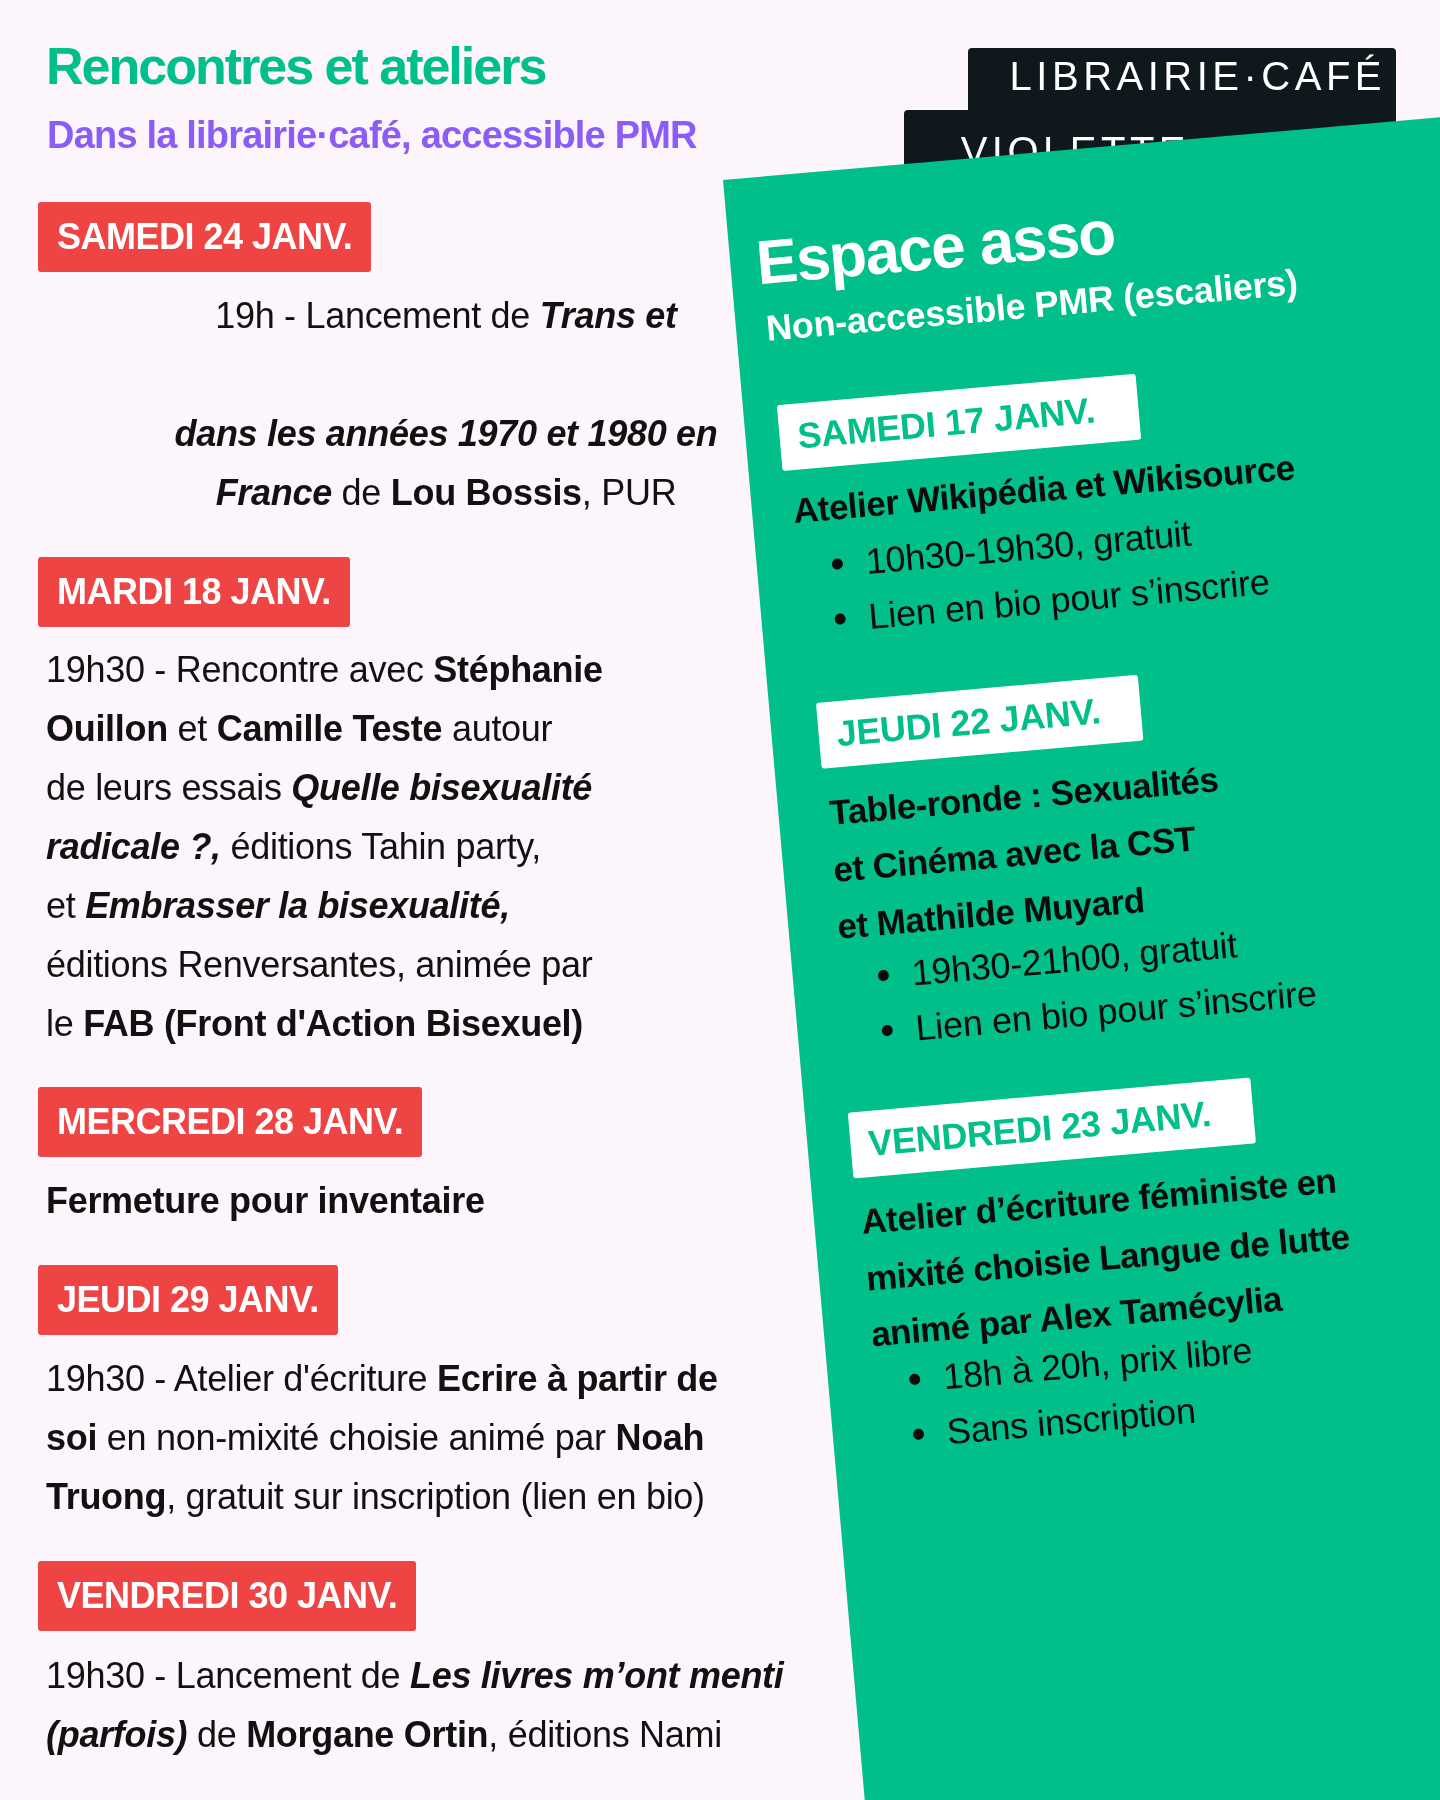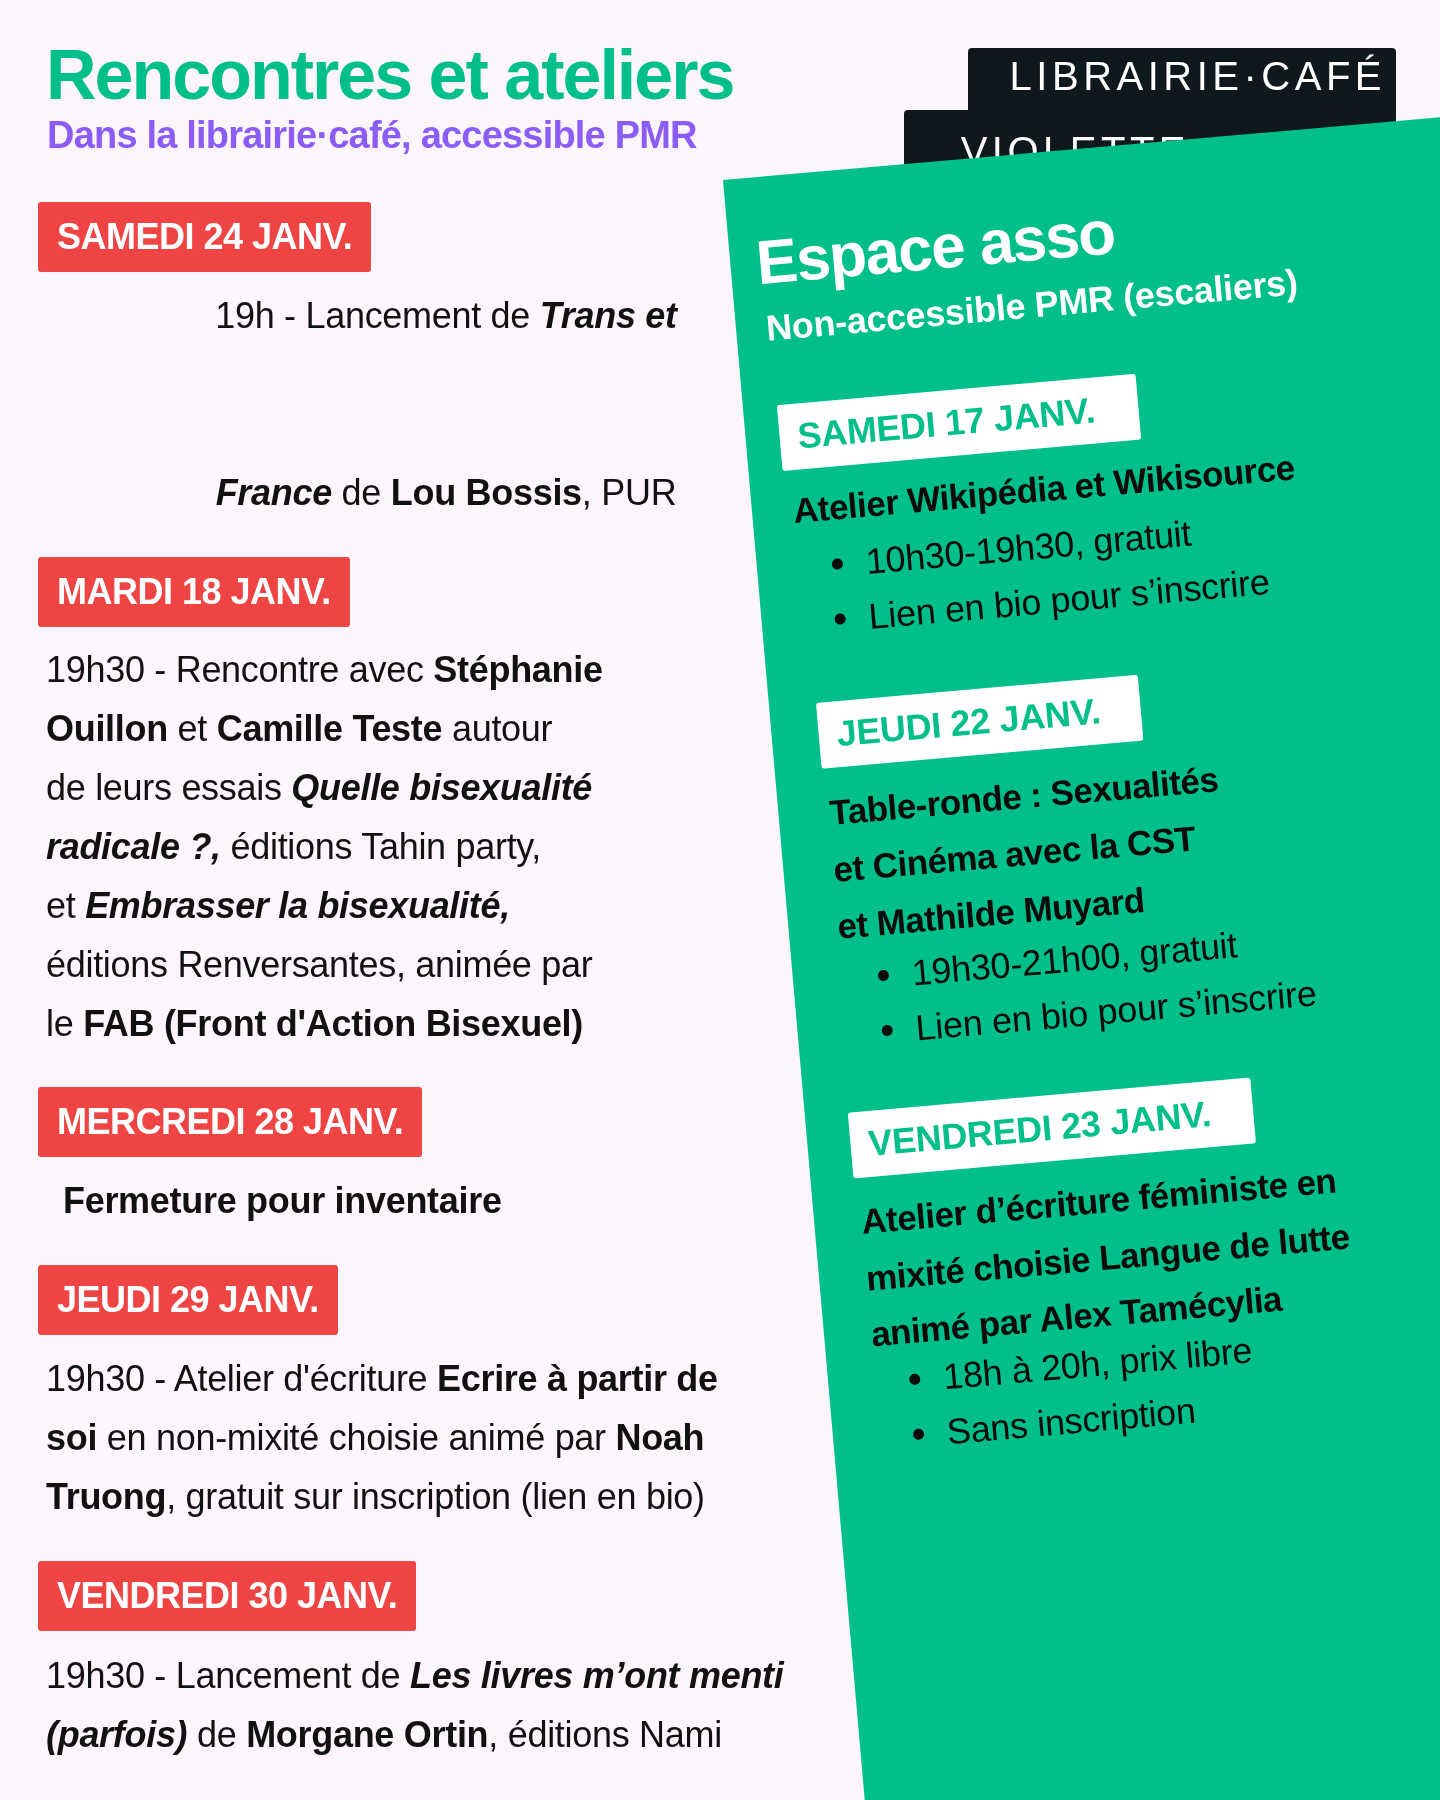--- a/index.html
+++ b/index.html
@@ -5,21 +5,21 @@
   html, body { margin:0; padding:0; }
   body {
     width:1440px; height:1800px; overflow:hidden; position:relative;
     background:#fcf5fb;
     font-family:"Liberation Sans", sans-serif;
     color:#111;
   }
   .abs { position:absolute; }
   .title {
     left:46px; top:40px; margin:0;
-    font-size:70px; font-weight:700; letter-spacing:-2px; line-height:1;
+    font-size:52px; font-weight:700; letter-spacing:-2px; line-height:1;
     color:#00bf8a; white-space:nowrap;
   }
   .subtitle {
     left:47px; top:116px; margin:0;
     font-size:38px; font-weight:700; letter-spacing:-0.8px; line-height:1;
     color:#8b5cf6; white-space:nowrap;
   }
   
   .logo-top {
     left:968px; top:48px; width:428px; height:70px;
@@ -125,25 +125,25 @@
     <span class="dot"></span>
     <span>18h à 20h, prix libre</span>
   </div>
   <div class="p-abs bullet" style="left:114px; top:1249px;">
     <span class="dot"></span>
     <span>Sans inscription</span>
   </div>
 </section>
 
 <div class="abs label-green" style="top:202px;">SAMEDI 24 JANV.</div>
-<p class="abs body-text" style="top:286px;text-align:center;"><span>19h - Lancement de </span><span class="bi">Trans et</span><br><br><br><span class="bi">France</span><span> de </span><b>Lou Bossis</b><span>, PUR</span></p>
+<p class="abs body-text" style="top:286px;text-align:center;"><span>19h - Lancement de </span><span class="bi">Trans et</span><br><br><span class="bi">dans les années 1970 et 1980 en</span><br><span class="bi">France</span><span> de </span><b>Lou Bossis</b><span>, PUR</span></p>
 
 <div class="abs label-green" style="top:557px;">MARDI 18 JANV.</div>
 <p class="abs body-text" style="top:640px;"><span>19h30 - Rencontre avec </span><b>Stéphanie</b><br><b>Ouillon</b><span> et </span><b>Camille Teste</b><span> autour</span><br><span>de leurs essais </span><span class="bi">Quelle bisexualité</span><br><span class="bi">radicale ?,</span><span> éditions Tahin party,</span><br><span>et </span><span class="bi">Embrasser la bisexualité,</span><br><span>éditions Renversantes, animée par</span><br><span>le </span><b>FAB (Front d'Action Bisexuel)</b></p>
 
 <div class="abs label-green" style="top:1087px;">MERCREDI 28 JANV.</div>
-<p class="abs body-text" style="top:1171px;margin-left:17px;"><b>Fermeture pour inventaire</b></p>
+<p class="abs body-text" style="top:1171px;"><b>Fermeture pour inventaire</b></p>
 
 <div class="abs label-green" style="top:1265px;">JEUDI 29 JANV.</div>
 <p class="abs body-text" style="top:1349px;"><span>19h30 - Atelier d'écriture </span><b>Ecrire à partir de</b><br><b>soi</b><span> en non-mixité choisie animé par </span><b>Noah</b><br><b>Truong</b><span>, gratuit sur inscription (lien en bio)</span></p>
 
 <div class="abs label-green" style="top:1561px;">VENDREDI 30 JANV.</div>
 <p class="abs body-text" style="top:1646px;"><span>19h30 - Lancement de </span><span class="bi">Les livres m’ont menti</span><br><span class="bi">(parfois)</span><span> de </span><b>Morgane Ortin</b><span>, éditions Nami</span></p>
 
 </body></html>

